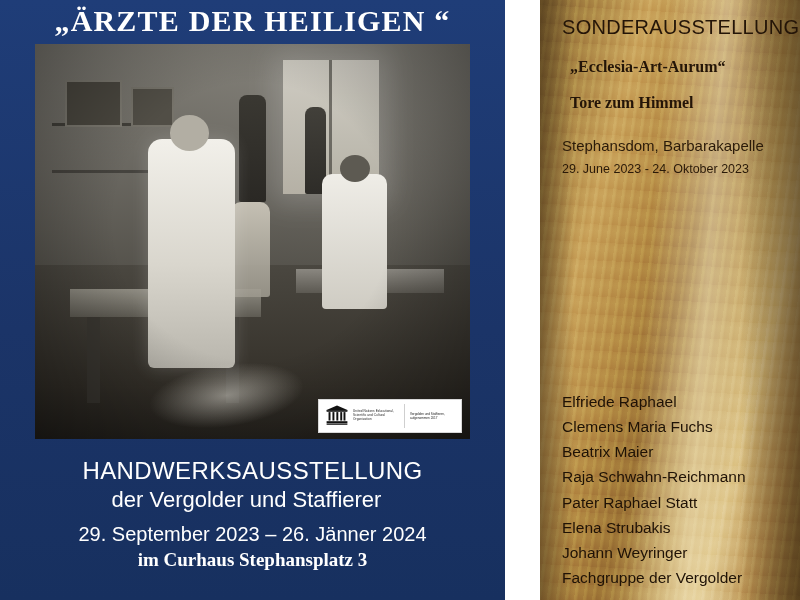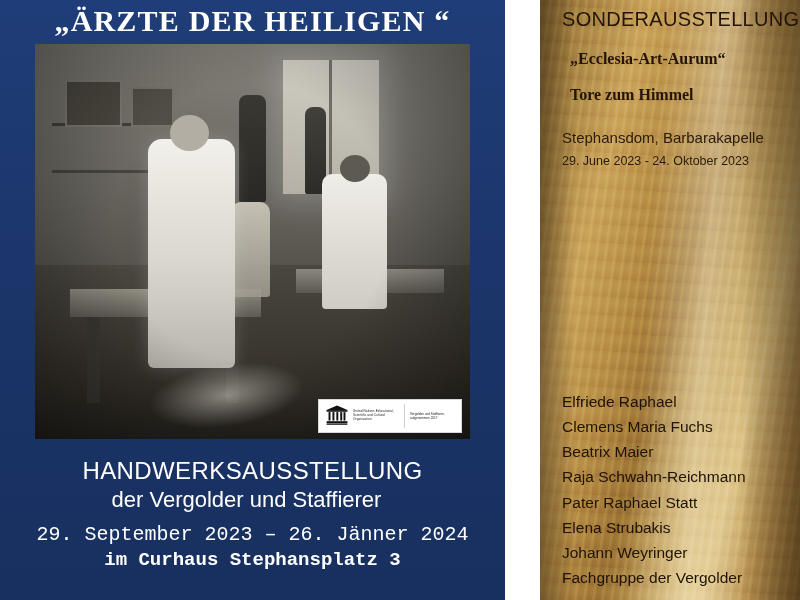--- a/index.html
+++ b/index.html
@@ -253,26 +253,26 @@
     font-size: 24px;
     letter-spacing: .4px;
     margin: 8px 0 2px 0;
   }
   .sub2 {
     font-family: "Liberation Sans", sans-serif;
     font-size: 22px;
     margin: 2px 12px 10px 0;
   }
   .sub3 {
-    font-family: Liberation Mono, monospace;
+    font-family: Liberation Sans, sans-serif;
     font-size: 20px;
     margin: 0 0 3px 0;
   }
   .sub4 {
-    font-family: Liberation Mono, monospace;
+    font-family: Liberation Serif, serif;
     font-weight: bold;
     font-size: 19px;
     margin: 3px 0 0 0;
   }
 
   
   .right-panel {
     position: relative;
     flex: 1 1 auto;
     height: 600px;
@@ -303,21 +303,21 @@
   }
   .gold-shine {
     position: absolute;
     left: 40%; top: -10%;
     width: 120px; height: 130%;
     background: linear-gradient(90deg, rgba(255,244,206,0) 0%, rgba(255,246,214,.45) 50%, rgba(255,244,206,0) 100%);
     transform: rotate(4deg);
   }
   .right-content {
     position: relative;
-    padding: 4px 14px 8px 22px;
+    padding: 12px 14px 8px 22px;
     height: 100%;
     box-sizing: border-box;
     display: flex;
     flex-direction: column;
   }
   .r-title {
     font-family: "Liberation Sans", sans-serif;
     font-size: 20px;
     color: #241508;
     letter-spacing: .3px;

